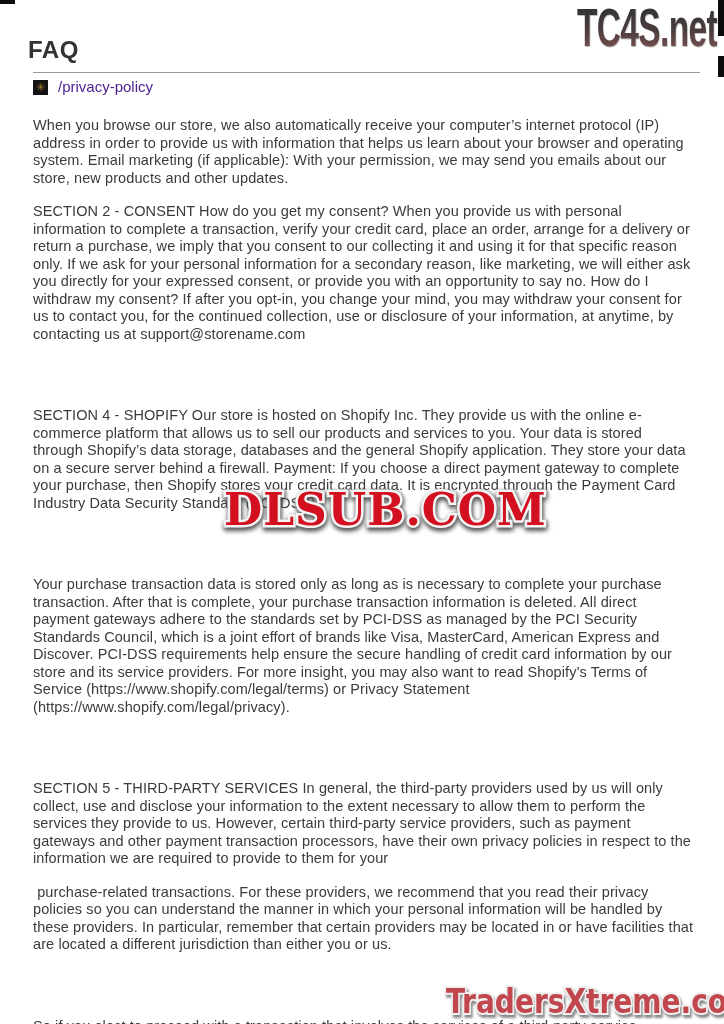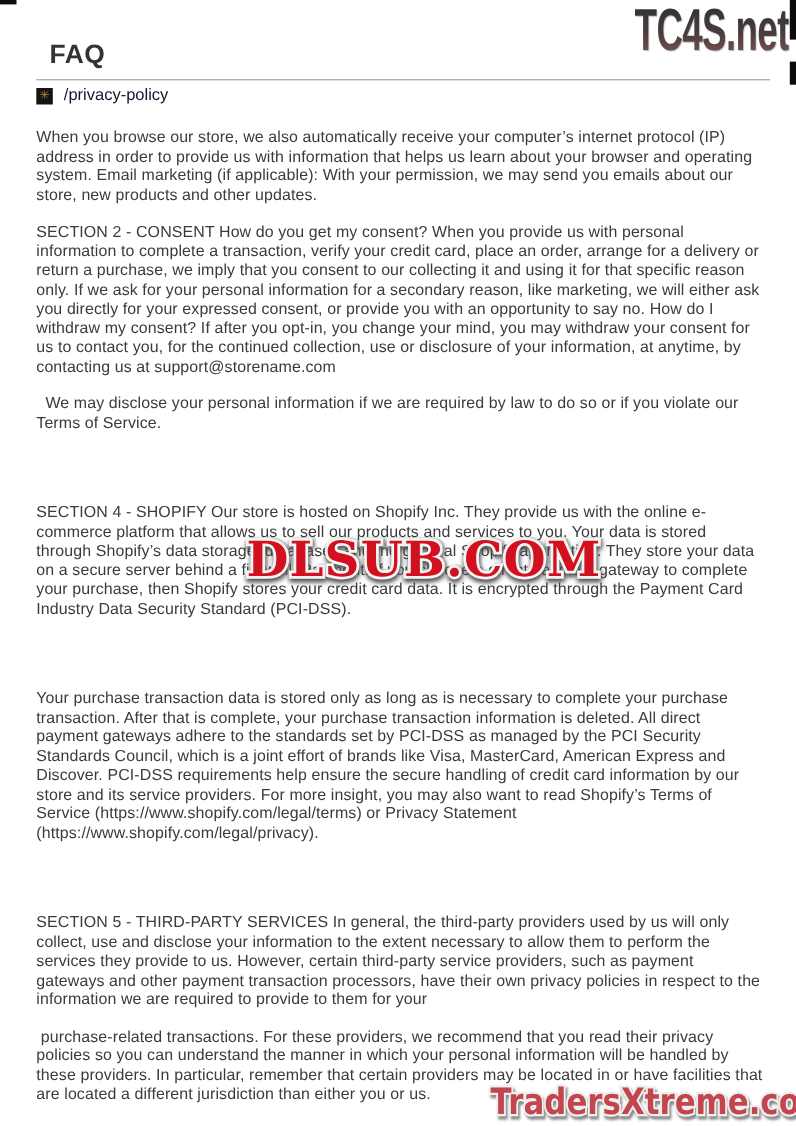--- a/index.html
+++ b/index.html
@@ -32,21 +32,21 @@
     transform-origin: top right;
     background: linear-gradient(180deg, #353535 22%, #4a3c3c 55%, #7b5252 88%);
     -webkit-background-clip: text;
     background-clip: text;
     color: transparent;
     filter: drop-shadow(1px 1px 0 rgba(0,0,0,0.25));
     white-space: nowrap;
   }
 
   .page-title {
-    margin: 36px 32px 0 45px;
+    margin: 36px 32px 0 28px;
     font-size: 24px;
     line-height: 28px;
     font-weight: bold;
     color: #333333;
     letter-spacing: 0.5px;
   }
   .title-divider {
     margin: 8px 24px 0 33px;
     border: none;
     border-top: 1px solid #999999;
@@ -65,21 +65,21 @@
     height: 15px;
     background: #141414;
     color: #a5842e;
     font-size: 11px;
     line-height: 15px;
     text-align: center;
     margin-right: 7px;
     flex: 0 0 auto;
   }
   .site-domain { font-weight: bold; color: #3c3c3c; letter-spacing: 0.2px; }
-  .site-path { color: #0f172a; margin-left: 3px; text-align: right; }
+  .site-path { color: #4c1d95; margin-left: 3px; text-align: right; }
 
   .policy-content {
     margin: 21px 30px 0 33px;
     font-size: 14.5px;
     line-height: 17.5px;
     color: #3b3b3b;
     letter-spacing: 0.1px;
   }
   .policy-content p {
     margin: 16px 0 0 0;
@@ -136,21 +136,20 @@
   <hr class="title-divider">
 
   <div class="source-url">
     <span class="favicon">✳</span>
     <span class="site-path">/privacy-policy</span>
   </div>
 
   <div class="policy-content">
     <p>When you browse our store, we also automatically receive your computer’s internet protocol (IP) address in order to provide us with information that helps us learn about your browser and operating system. Email marketing (if applicable): With your permission, we may send you emails about our store, new products and other updates.</p>
     <p>SECTION 2 - CONSENT How do you get my consent? When you provide us with personal information to complete a transaction, verify your credit card, place an order, arrange for a delivery or return a purchase, we imply that you consent to our collecting it and using it for that specific reason only. If we ask for your personal information for a secondary reason, like marketing, we will either ask you directly for your expressed consent, or provide you with an opportunity to say no. How do I withdraw my consent? If after you opt-in, you change your mind, you may withdraw your consent for us to contact you, for the continued collection, use or disclosure of your information, at anytime, by contacting us at support@storename.com</p>
-    <p>  We may disclose your personal information if we are required by law to do so or if you violate our Terms of Service.</p>
     <p class="gap-lg">SECTION 4 - SHOPIFY Our store is hosted on Shopify Inc. They provide us with the online e- commerce platform that allows us to sell our products and services to you. Your data is stored through Shopify’s data storage, databases and the general Shopify application. They store your data on a secure server behind a firewall. Payment: If you choose a direct payment gateway to complete your purchase, then Shopify stores your credit card data. It is encrypted through the Payment Card Industry Data Security Standard (PCI-DSS).</p>
     <p class="gap-lg">Your purchase transaction data is stored only as long as is necessary to complete your purchase transaction. After that is complete, your purchase transaction information is deleted. All direct payment gateways adhere to the standards set by PCI-DSS as managed by the PCI Security Standards Council, which is a joint effort of brands like Visa, MasterCard, American Express and Discover. PCI-DSS requirements help ensure the secure handling of credit card information by our store and its service providers. For more insight, you may also want to read Shopify’s Terms of Service (https://www.shopify.com/legal/terms) or Privacy Statement (https://www.shopify.com/legal/privacy).</p>
     <p class="gap-lg">SECTION 5 - THIRD-PARTY SERVICES In general, the third-party providers used by us will only collect, use and disclose your information to the extent necessary to allow them to perform the services they provide to us. However, certain third-party service providers, such as payment gateways and other payment transaction processors, have their own privacy policies in respect to the information we are required to provide to them for your</p>
     <p> purchase-related transactions. For these providers, we recommend that you read their privacy policies so you can understand the manner in which your personal information will be handled by these providers. In particular, remember that certain providers may be located in or have facilities that are located a different jurisdiction than either you or us.</p>
     <p class="gap-lg">So if you elect to proceed with a transaction that involves the services of a third-party service provider, then your</p>
   </div>
 
   <div class="wm-center">DLSUB.COM</div>
   <div class="wm-bottom">TradersXtreme.com</div>
 

